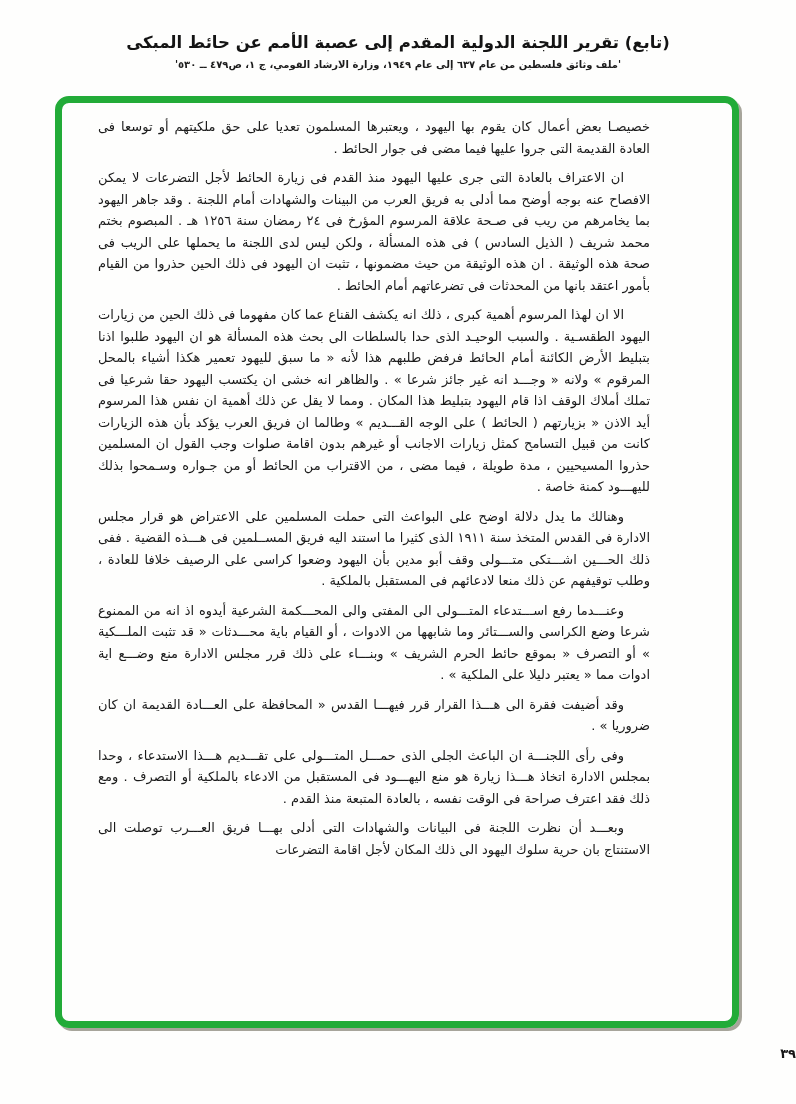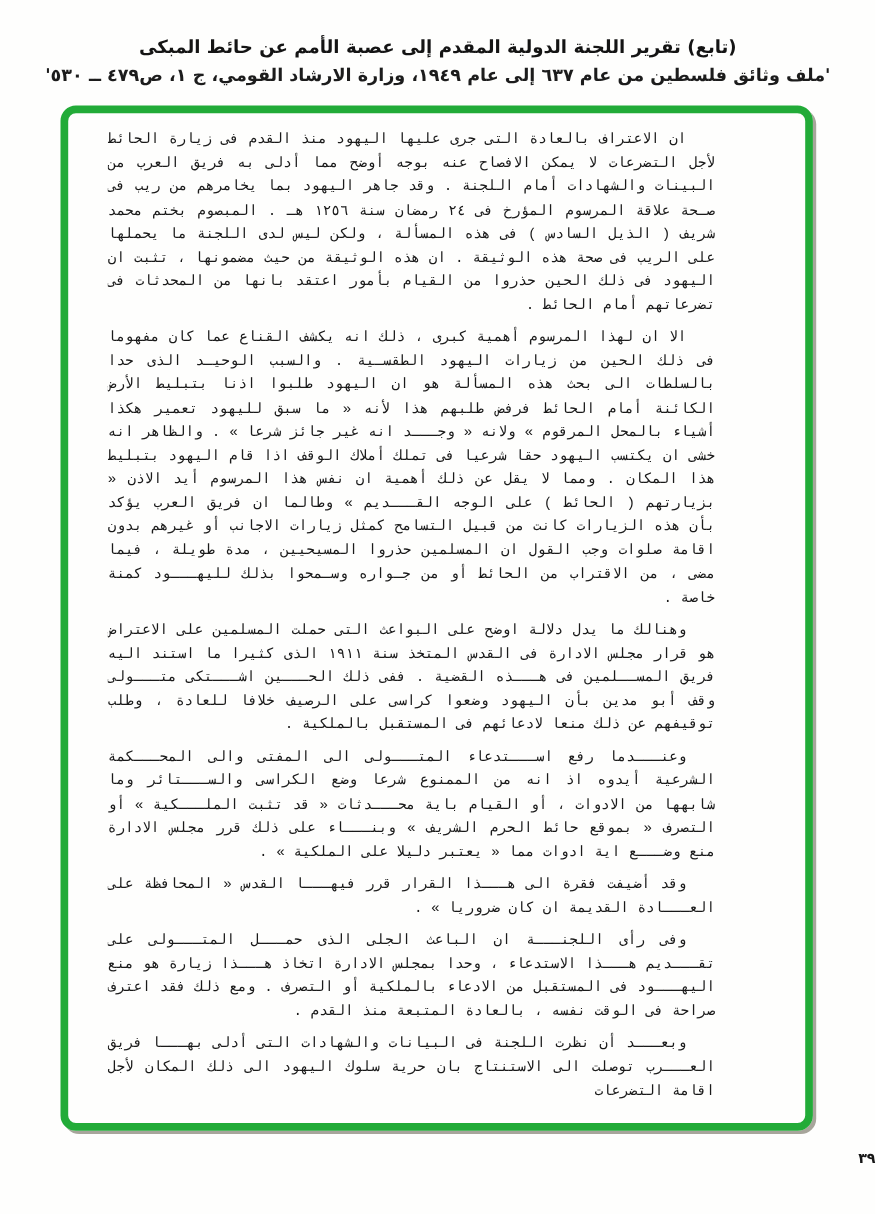--- a/index.html
+++ b/index.html
@@ -28,21 +28,21 @@
     color: #141414;
     direction: rtl;
   }
   .header-title {
     font-size: 16.5px;
     font-weight: bold;
     letter-spacing: 0.2px;
   }
   .header-source {
     margin-top: 7px;
-    font-size: 16px;
+    font-size: 10px;
     font-weight: bold;
     color: #1c1c1c;
   }
   .frame {
     position: absolute;
     left: 55px;
     top: 96px;
     width: 670px;   
     height: 918px;  
     border: 7px solid #22ab38;
@@ -63,21 +63,20 @@
     font-size: 13px;
     line-height: 21.5px;
     font-weight: 500;
   }
   .para {
     margin: 0 0 8px 0;
     text-align: justify;
   }
   .para.indent {
     text-indent: 26px; 
-    font-family: Liberation Mono, monospace;
   }
   .para:last-child {
     margin-bottom: 0;
   }
   .page-number {
     position: absolute;
     top: 1046px;
     left: 0;
     right: 0;
     text-align: right;
@@ -92,20 +91,21 @@
 <div class="page">
 
   <div class="header">
     <div class="header-title">(تابع) تقرير اللجنة الدولية المقدم إلى عصبة الأمم عن حائط المبكى</div>
     <div class="header-source">'ملف وثائق فلسطين من عام ٦٣٧ إلى عام ١٩٤٩، وزارة الارشاد القومي، ج ١، ص٤٧٩ ــ ٥٣٠'</div>
   </div>
 
   <div class="frame"></div>
 
   <div class="content">
+    <p class="para">خصيصـا بعض أعمال كان يقوم بها اليهود ، ويعتبرها المسلمون تعديا على حق ملكيتهم أو توسعا فى العادة القديمة التى جروا عليها فيما مضى فى جوار الحائط .</p>
     <p class="para indent">ان الاعتراف بالعادة التى جرى عليها اليهود منذ القدم فى زيارة الحائط لأجل التضرعات لا يمكن الافصاح عنه بوجه أوضح مما أدلى به فريق العرب من البينات والشهادات أمام اللجنة . وقد جاهر اليهود بما يخامرهم من ريب فى صـحة علاقة المرسوم المؤرخ فى ٢٤ رمضان سنة ١٢٥٦ هـ . المبصوم بختم محمد شريف ( الذيل السادس ) فى هذه المسألة ، ولكن ليس لدى اللجنة ما يحملها على الريب فى صحة هذه الوثيقة . ان هذه الوثيقة من حيث مضمونها ، تثبت ان اليهود فى ذلك الحين حذروا من القيام بأمور اعتقد بانها من المحدثات فى تضرعاتهم أمام الحائط .</p>
     <p class="para indent">الا ان لهذا المرسوم أهمية كبرى ، ذلك انه يكشف القناع عما كان مفهوما فى ذلك الحين من زيارات اليهود الطقسـية . والسبب الوحيـد الذى حدا بالسلطات الى بحث هذه المسألة هو ان اليهود طلبوا اذنا بتبليط الأرض الكائنة أمام الحائط فرفض طلبهم هذا لأنه « ما سبق لليهود تعمير هكذا أشياء بالمحل المرقوم » ولانه « وجـــد انه غير جائز شرعا » . والظاهر انه خشى ان يكتسب اليهود حقا شرعيا فى تملك أملاك الوقف اذا قام اليهود بتبليط هذا المكان . ومما لا يقل عن ذلك أهمية ان نفس هذا المرسوم أيد الاذن « بزيارتهم ( الحائط ) على الوجه القـــديم » وطالما ان فريق العرب يؤكد بأن هذه الزيارات كانت من قبيل التسامح كمثل زيارات الاجانب أو غيرهم بدون اقامة صلوات وجب القول ان المسلمين حذروا المسيحيين ، مدة طويلة ، فيما مضى ، من الاقتراب من الحائط أو من جـواره وسـمحوا بذلك لليهـــود كمنة خاصة .</p>
     <p class="para indent">وهنالك ما يدل دلالة اوضح على البواعث التى حملت المسلمين على الاعتراض هو قرار مجلس الادارة فى القدس المتخذ سنة ١٩١١ الذى كثيرا ما استند اليه فريق المســلمين فى هـــذه القضية . ففى ذلك الحـــين اشـــتكى متـــولى وقف أبو مدين بأن اليهود وضعوا كراسى على الرصيف خلافا للعادة ، وطلب توقيفهم عن ذلك منعا لادعائهم فى المستقبل بالملكية .</p>
     <p class="para indent">وعنـــدما رفع اســـتدعاء المتـــولى الى المفتى والى المحـــكمة الشرعية أيدوه اذ انه من الممنوع شرعا وضع الكراسى والســـتائر وما شابهها من الادوات ، أو القيام باية محـــدثات « قد تثبت الملـــكية » أو التصرف « بموقع حائط الحرم الشريف » وبنـــاء على ذلك قرر مجلس الادارة منع وضـــع اية ادوات مما « يعتبر دليلا على الملكية » .</p>
     <p class="para indent">وقد أضيفت فقرة الى هـــذا القرار قرر فيهـــا القدس « المحافظة على العـــادة القديمة ان كان ضروريا » .</p>
     <p class="para indent">وفى رأى اللجنـــة ان الباعث الجلى الذى حمـــل المتـــولى على تقـــديم هـــذا الاستدعاء ، وحدا بمجلس الادارة اتخاذ هـــذا زيارة هو منع اليهـــود فى المستقبل من الادعاء بالملكية أو التصرف . ومع ذلك فقد اعترف صراحة فى الوقت نفسه ، بالعادة المتبعة منذ القدم .</p>
     <p class="para indent">وبعـــد أن نظرت اللجنة فى البيانات والشهادات التى أدلى بهـــا فريق العـــرب توصلت الى الاستنتاج بان حرية سلوك اليهود الى ذلك المكان لأجل اقامة التضرعات</p>
   </div>
 
   <div class="page-number">٣٩</div>

